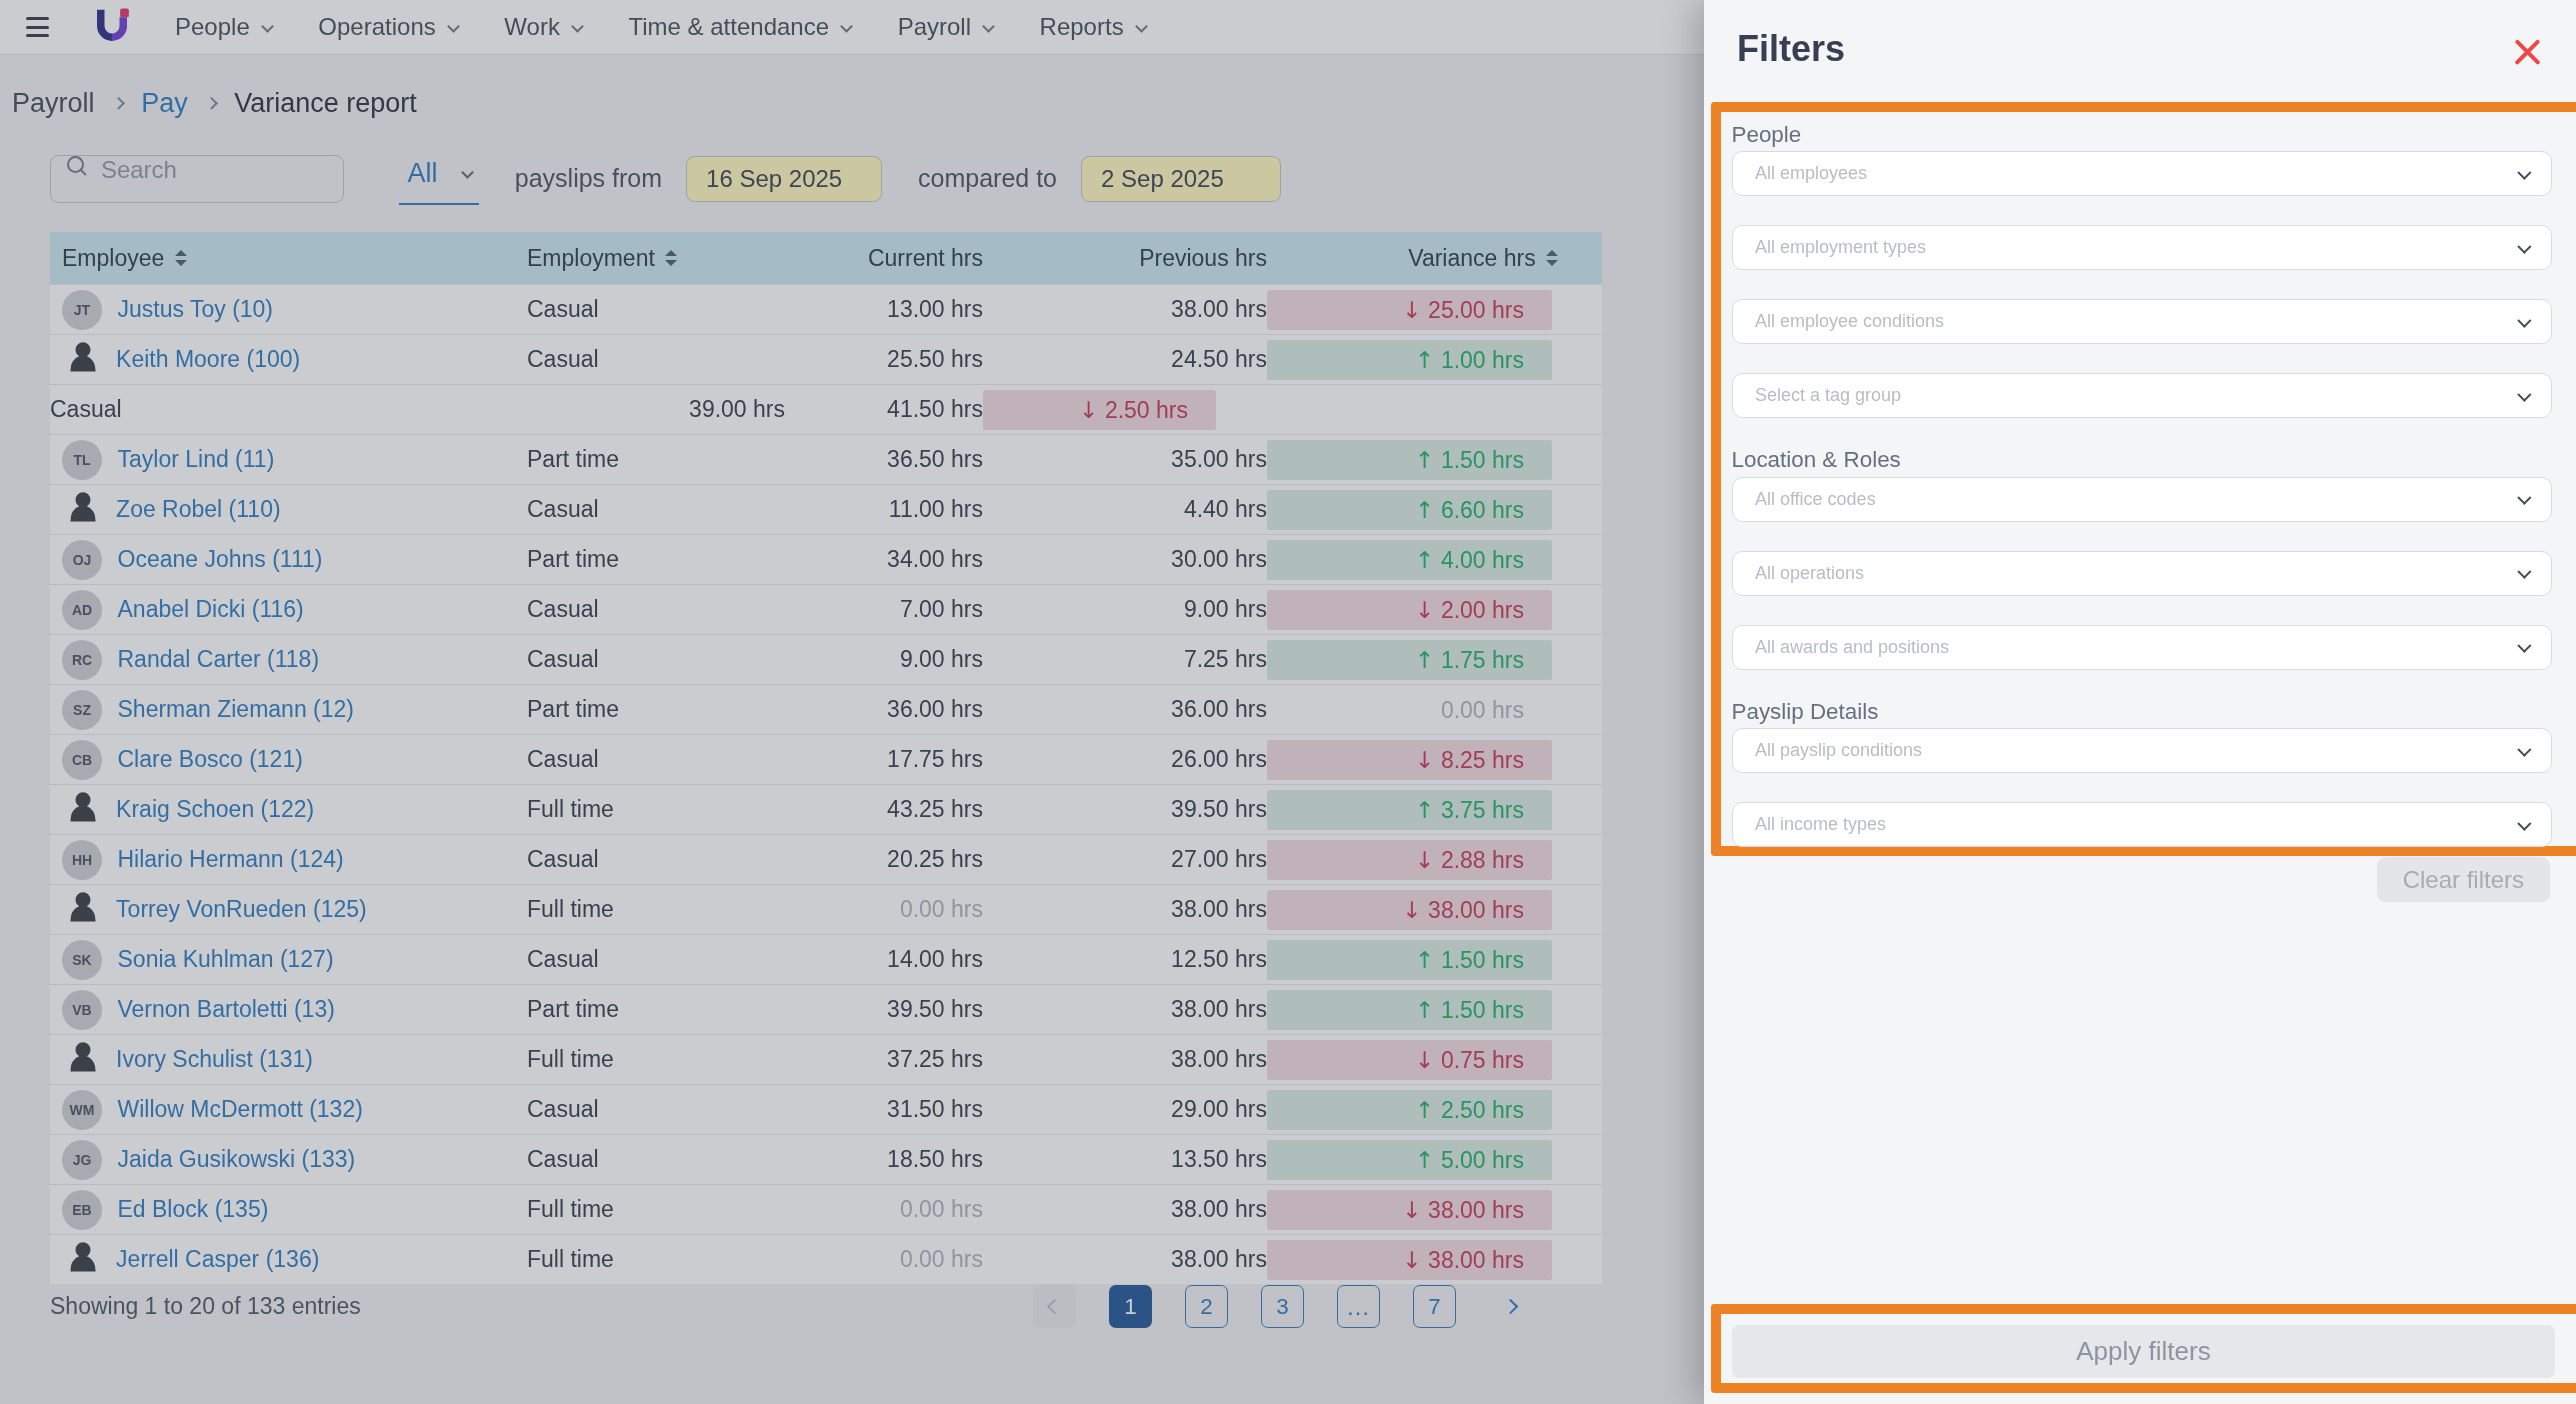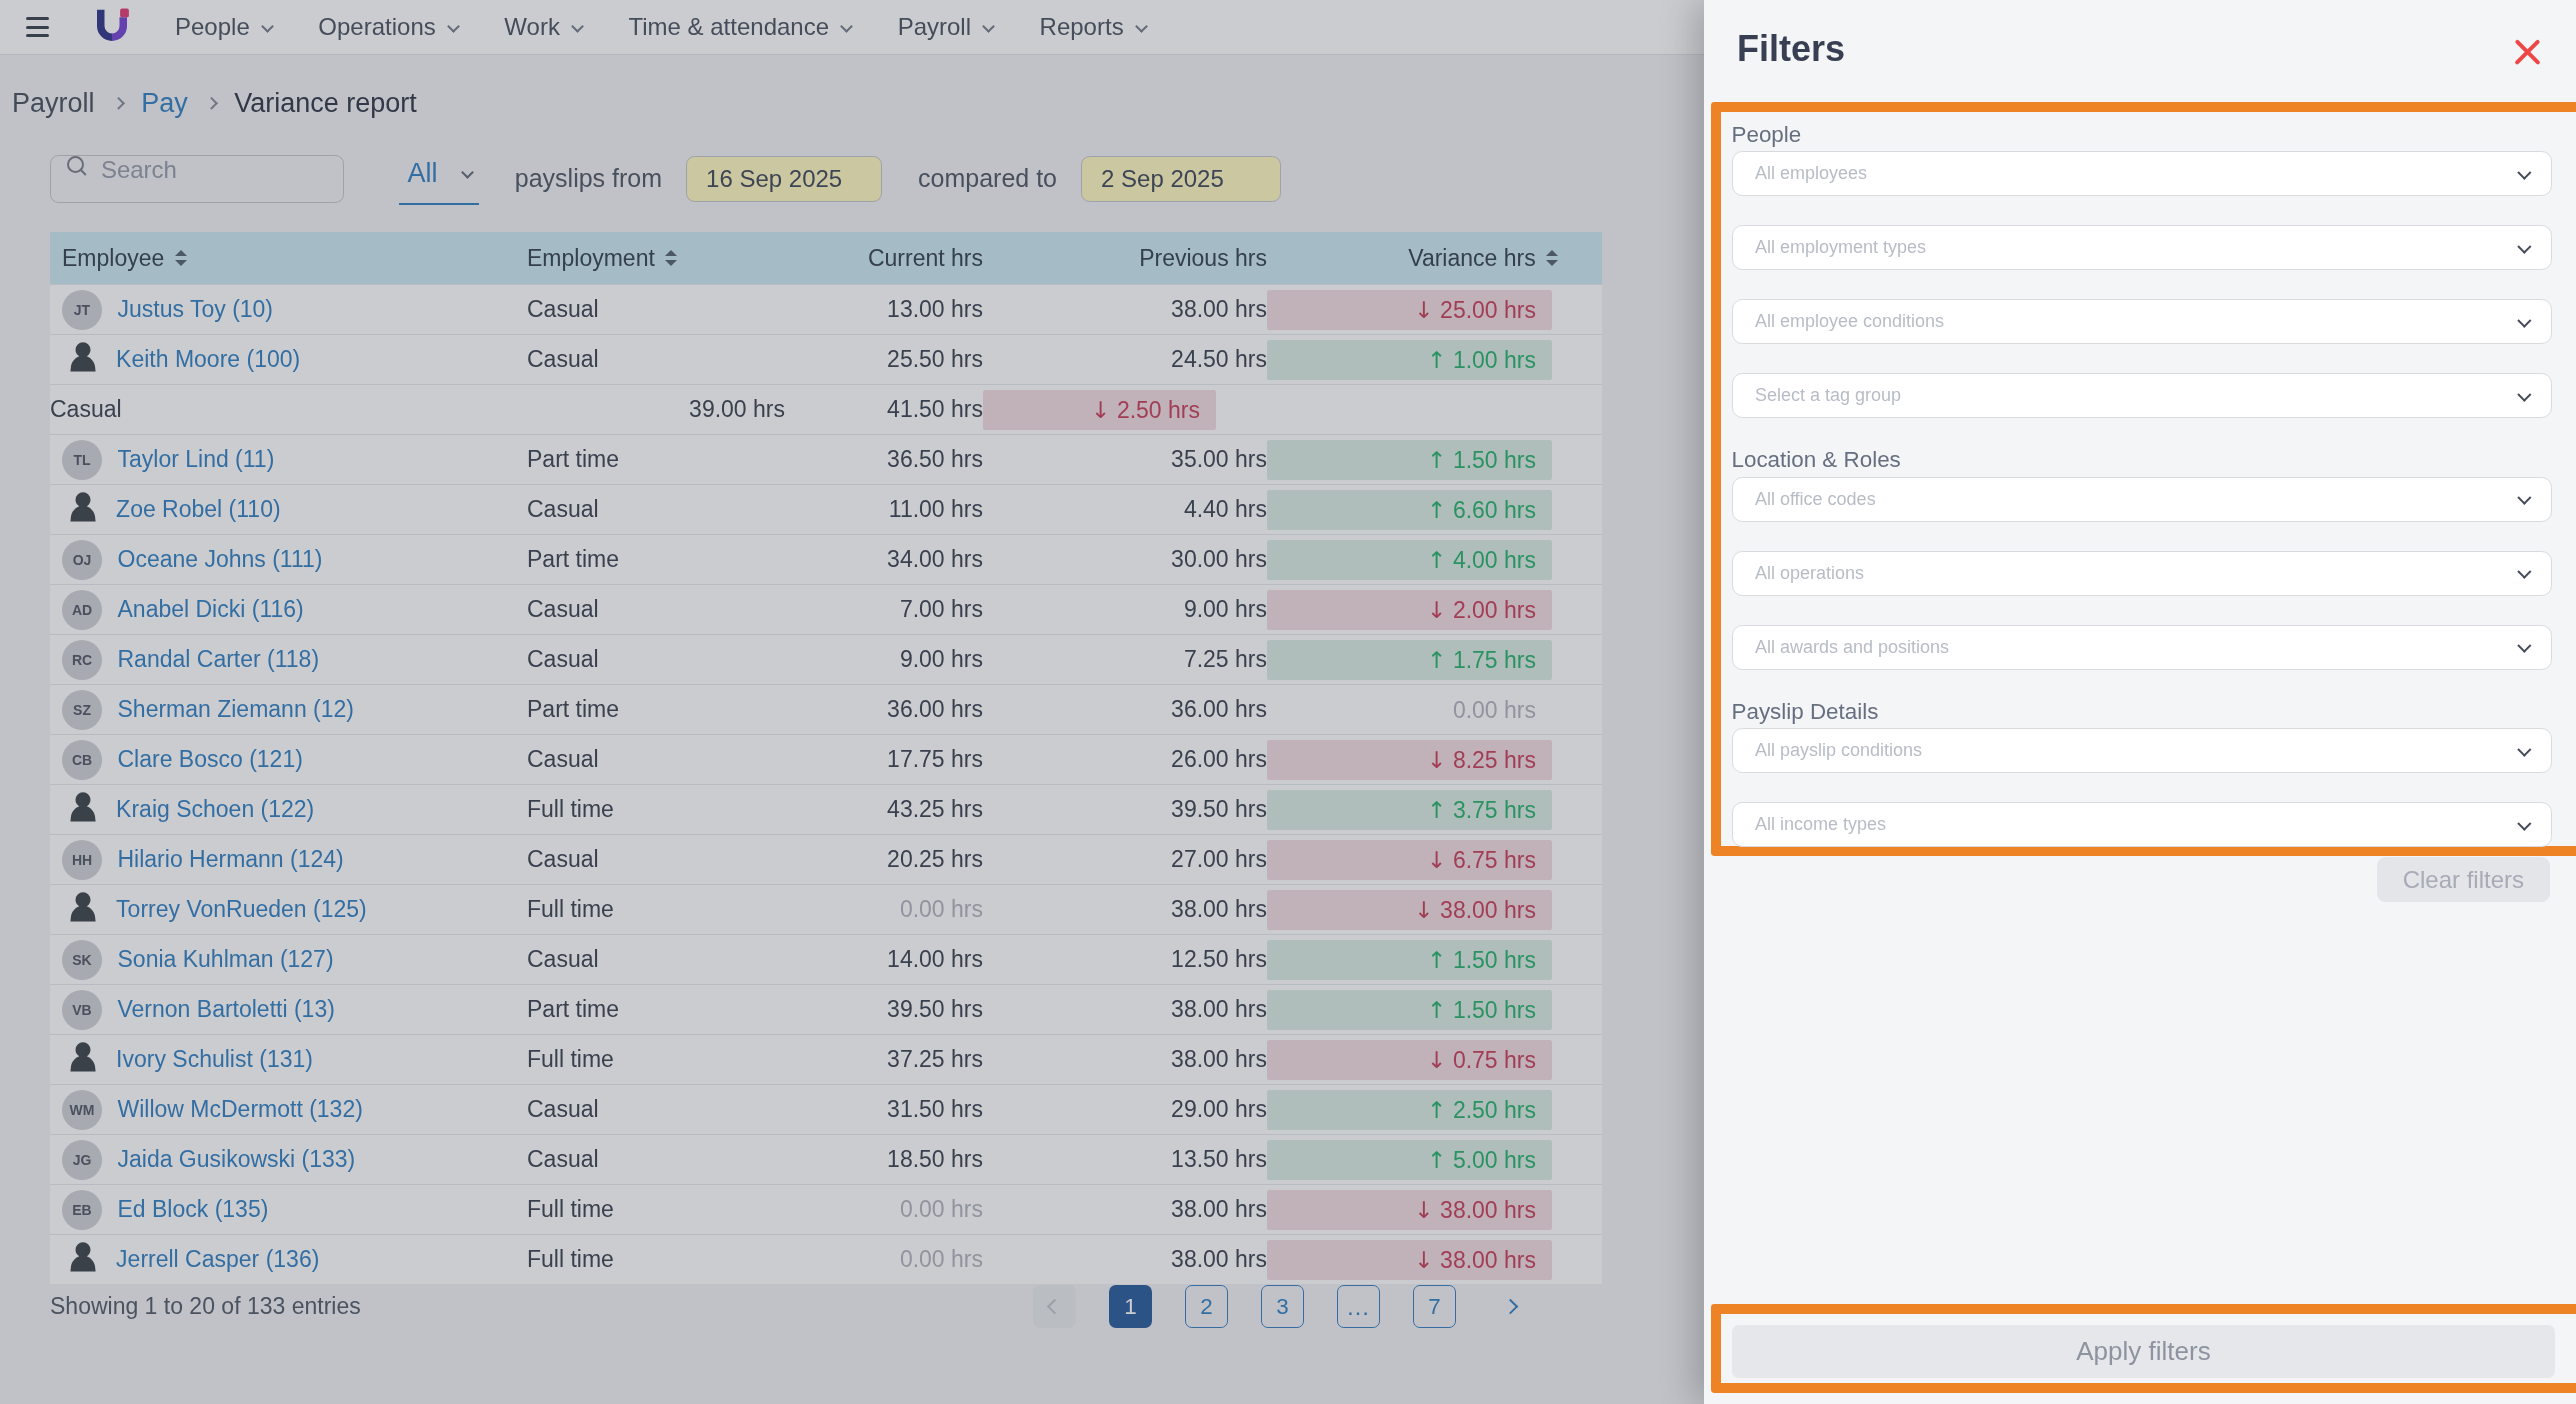--- a/index.html
+++ b/index.html
@@ -54,21 +54,21 @@
   .sort i.up{border-bottom:6.9px solid #5d6b76}
   .sort i.dn{border-top:6.9px solid #5d6b76}
   .row{height:50px;background:#ffffff;border-top:0.9px solid #e7e9ec;font-size:23px}
   .td{display:flex;align-items:center;height:100%}
   .td.c1{gap:15.5px;padding-left:12px}
   .avatar{width:40px;height:40px;border-radius:50%;background:#d2d4d9;color:#5a616d;font-size:14px;font-weight:700;display:flex;align-items:center;justify-content:center;flex:none}
   .person{flex:none;margin-left:2.6px}
   .emp-link{color:#3d87c6;cursor:pointer}
   .muted{color:#b4b8bf}
   .vwrap{justify-content:flex-end}
-  .vbox{height:40px;line-height:40px;border-radius:2.6px;margin-right:51px;flex:1;text-align:right;padding-right:16px;font-size:23px}
+  .vbox{height:40px;line-height:40px;border-radius:2.6px;margin-right:51px;flex:1;text-align:right;padding-right:28px;font-size:23px}
   .vbox.down{background:#f3dde2;color:#c94a63}
   .vbox.up{background:#dbeee3;color:#33b573}
   .vbox.none{background:transparent;color:#b4b8bf}
   .varrow{display:inline-block;margin-right:6.9px;font-family:"DejaVu Sans",sans-serif}
   
   .pagination{position:absolute;left:50px;top:1285px;width:1482px;display:flex;justify-content:space-between;align-items:center}
   .summary{font-size:23px;color:#5b6470}
   .pages{display:flex;align-items:center;gap:33px}
   .pbtn{width:43px;height:43px;border-radius:6.9px;display:flex;align-items:center;justify-content:center;font-size:22.4px;cursor:pointer}
   .pbtn.page{border:1.7px solid #4285c4;color:#3d87c6;background:transparent}
@@ -350,21 +350,21 @@
         <div class="gridrow row">
       <div class="td c1">
         <span class="avatar">HH</span>
 
         <span class="emp-link">Hilario Hermann (124)</span>
       </div>
       <div class="td">Casual</div>
       <div class="td right">20.25 hrs</div>
       <div class="td right">27.00 hrs</div>
       <div class="td vwrap">
-        <span class="vbox down"><span class="varrow">↓ </span><span>6.75 hrs</span></span>
+        <span class="vbox down"><span class="varrow">↓ </span><span>2.88 hrs</span></span>
       </div>
     </div>
         <div class="gridrow row">
       <div class="td c1">
 
         <svg class="person" viewBox="0 0 24 26" width="36" height="41">
               <path fill="#474d52" d="M12 1.5a5 5 0 0 1 5 5c0 1.9-1 3.5-2.5 4.4 2.9 1.1 5 3.6 5.5 6.6l.4 3.5H3.6l.4-3.5c.5-3 2.6-5.5 5.5-6.6A5.3 5.3 0 0 1 7 6.5a5 5 0 0 1 5-5z"></path>
             </svg>
         <span class="emp-link">Torrey VonRueden (125)</span>
       </div>

